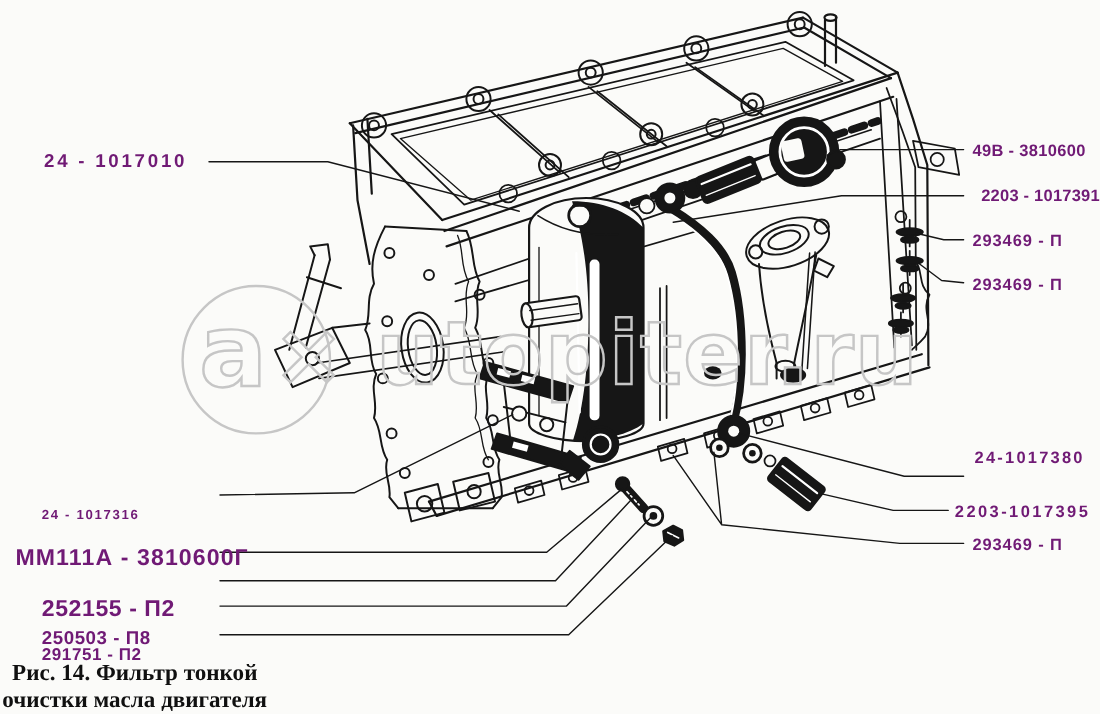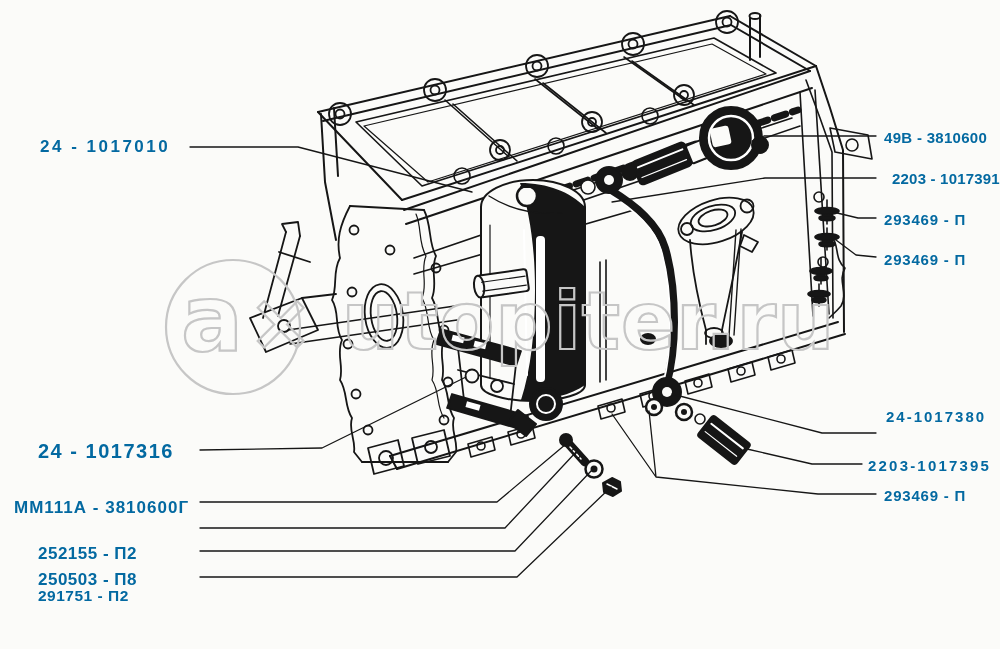--- a/index.html
+++ b/index.html
@@ -1,18 +1,18 @@
 <!DOCTYPE html>
 <html><head>
 <meta charset="utf-8">
 <style>
   html,body{margin:0;padding:0;background:#ffffff;}
   .stage{position:relative;width:1000px;height:649px;background:#fbfbf9;overflow:hidden;}
   svg{position:absolute;left:0;top:0;}
-  .plabel{position:absolute;font:700 15px/17px "Liberation Sans",sans-serif;color:#0369a1;letter-spacing:0.5px;white-space:nowrap;}
+  .plabel{position:absolute;font:700 15px/17px "Liberation Sans",sans-serif;color:#701a75;letter-spacing:0.5px;white-space:nowrap;}
   .caption{position:absolute;left:2px;top:599px;font:700 21px/25px "Liberation Serif",serif;color:#101010;}
   .caption .l1{padding-left:9px;}
 </style>
 </head>
 <body>
 
 <div class="stage">
 <svg width="1000" height="649" viewBox="0 0 1000 649">
   <g stroke="#161616" stroke-width="2" fill="none" stroke-linejoin="round" stroke-linecap="round">
 
@@ -279,27 +279,31 @@
 
   <g fill="none" stroke="#c6c6c6" stroke-width="2.2">
     <circle cx="233" cy="327" r="67"></circle>
     <text x="181" y="351" font-family="DejaVu Sans" font-weight="bold" font-size="92">a</text>
     <text x="248" y="349" font-family="DejaVu Sans" font-weight="bold" font-size="78">×</text>
     <text x="342" y="349" font-family="DejaVu Sans" font-weight="bold" font-size="80" letter-spacing="1">utopiter.ru</text>
   </g>
 </svg>
 
   <div class="plabel" style="left:40px;top:138px;font-size:17px;letter-spacing:2.5px;">24 - 1017010</div>
-  <div class="plabel" style="left:38px;top:443px;font-size:20px;letter-spacing:1.5px;">24 - 1017316</div>
-  <div class="plabel" style="left:14px;top:499px;font-size:17px;letter-spacing:1px;">ММ111А - 3810600Г</div>
+  <div class="plabel" style="left:38px;top:460px;font-size:12px;letter-spacing:1.5px;">24 - 1017316</div>
+  <div class="plabel" style="left:14px;top:499px;font-size:21px;letter-spacing:1px;">ММ111А - 3810600Г</div>
   <div class="plabel" style="left:38px;top:547px;font-size:15.5px;letter-spacing:0.5px;margin-top:40px;">291751 - П2</div>
-  <div class="plabel" style="left:38px;top:545px;font-size:17px;letter-spacing:0.5px;">252155 - П2</div>
+  <div class="plabel" style="left:38px;top:545px;font-size:21px;letter-spacing:0.5px;">252155 - П2</div>
   <div class="plabel" style="left:38px;top:571px;font-size:17px;letter-spacing:0.5px;">250503 - П8</div>
 
   <div class="plabel" style="left:884px;top:129px;letter-spacing:0.3px;text-align:right;">49В - 3810600</div>
   <div class="plabel" style="left:892px;top:170px;letter-spacing:0.2px;">2203 - 1017391</div>
   <div class="plabel" style="left:884px;top:211px;letter-spacing:0.8px;">293469 - П</div>
   <div class="plabel" style="left:884px;top:251px;letter-spacing:0.8px;">293469 - П</div>
   <div class="plabel" style="left:886px;top:408px;letter-spacing:2px;">24-1017380</div>
   <div class="plabel" style="left:868px;top:457px;letter-spacing:2.2px;text-align:right;">2203-1017395</div>
   <div class="plabel" style="left:884px;top:487px;letter-spacing:0.8px;">293469 - П</div>
 
+  <div class="caption">
+    <div class="l1">Рис. 14. Фильтр тонкой</div>
+    <div class="l2">очистки масла двигателя</div>
+  </div>
 </div>
 
 </body></html>

